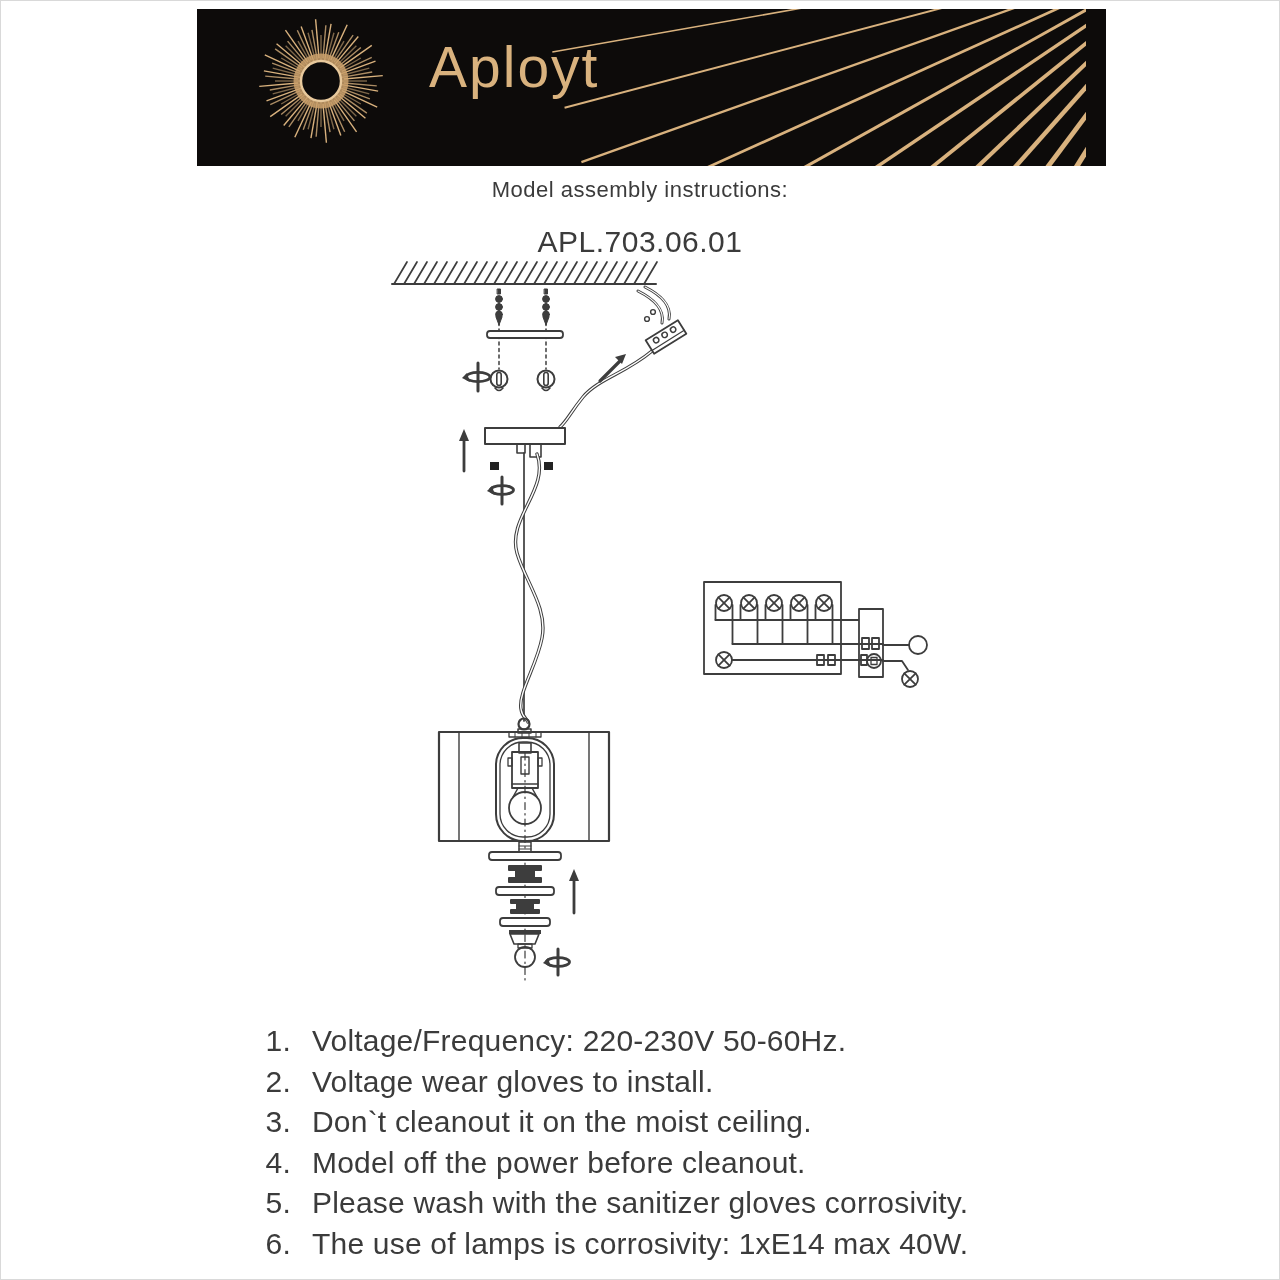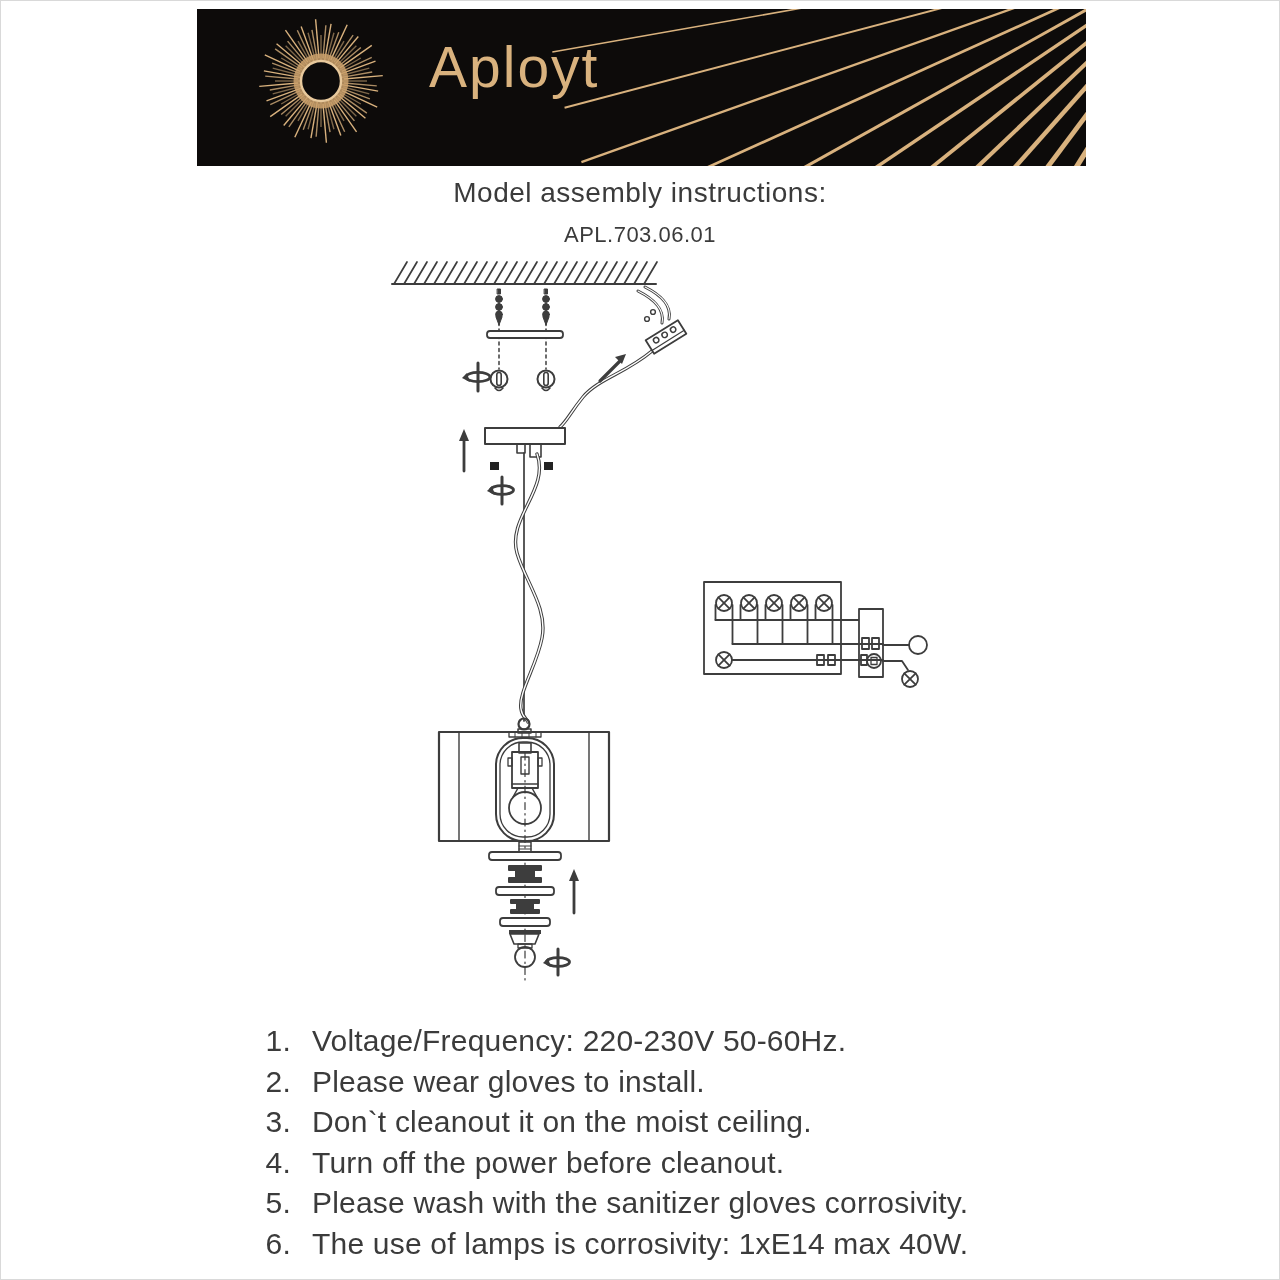--- a/index.html
+++ b/index.html
@@ -3,30 +3,30 @@
 <meta charset="utf-8">
 <style>
   html,body{margin:0;padding:0;background:#ffffff;}
   .page{
     position:relative;width:1280px;height:1280px;background:var(--page,#fff);
     font-family:"Liberation Sans",sans-serif;color:var(--text,#3b3b3b);
     border:1px solid #d9d9d9;box-sizing:border-box;overflow:hidden;
   }
   .banner{
     position:absolute;left:196px;top:8px;width:889px;height:157px;
-    background:var(--banner,#0d0b0a);overflow:hidden;
+    background:var(--banner,#0d0b0a);overflow:hidden;padding-left:20px;
   }
   .banner svg{position:absolute;left:0;top:0;}
   .brand{
     position:absolute;left:232px;top:30px;font-size:57px;font-weight:400;
     letter-spacing:2px;color:var(--gold,#d9b27e);line-height:1;
   }
   .titleblock{position:absolute;left:0;top:176px;width:100%;text-align:center;}
-  .titleblock .t1{font-size:28px;letter-spacing:0.5px;}
-  .titleblock .t2{font-size:22px;letter-spacing:0.5px;margin-top:13px;}
+  .titleblock .t1{font-size:22px;letter-spacing:0.5px;}
+  .titleblock .t2{font-size:30px;letter-spacing:0.5px;margin-top:22px;}
   .diagram{position:absolute;left:380px;top:250px;}
   .instructions{position:absolute;left:250px;top:1020px;width:830px;list-style:none;margin:0;padding:0;}
   .instructions li{
     display:grid;grid-template-columns:40px 1fr;column-gap:21px;
     font-size:30px;line-height:40.5px;letter-spacing:0.2px;
   }
   .instructions .num{text-align:right;}
 </style>
 </head>
 <body>
@@ -409,29 +409,29 @@
     </g>
   </svg>
 
   <ol class="instructions">
     <li>
       <span class="num">1.</span>
       <span class="txt">Voltage/Frequency: 220-230V 50-60Hz.</span>
     </li>
     <li>
       <span class="num">2.</span>
-      <span class="txt">Please wear gloves to install.</span>
+      <span class="txt">Voltage wear gloves to install.</span>
     </li>
     <li>
       <span class="num">3.</span>
       <span class="txt">Don`t cleanout it on the moist ceiling.</span>
     </li>
     <li>
       <span class="num">4.</span>
-      <span class="txt">Turn off the power before cleanout.</span>
+      <span class="txt">Model off the power before cleanout.</span>
     </li>
     <li>
       <span class="num">5.</span>
       <span class="txt">Please wash with the sanitizer gloves corrosivity.</span>
     </li>
     <li>
       <span class="num">6.</span>
       <span class="txt">The use of lamps is corrosivity: 1xE14 max 40W.</span>
     </li>
   </ol>

